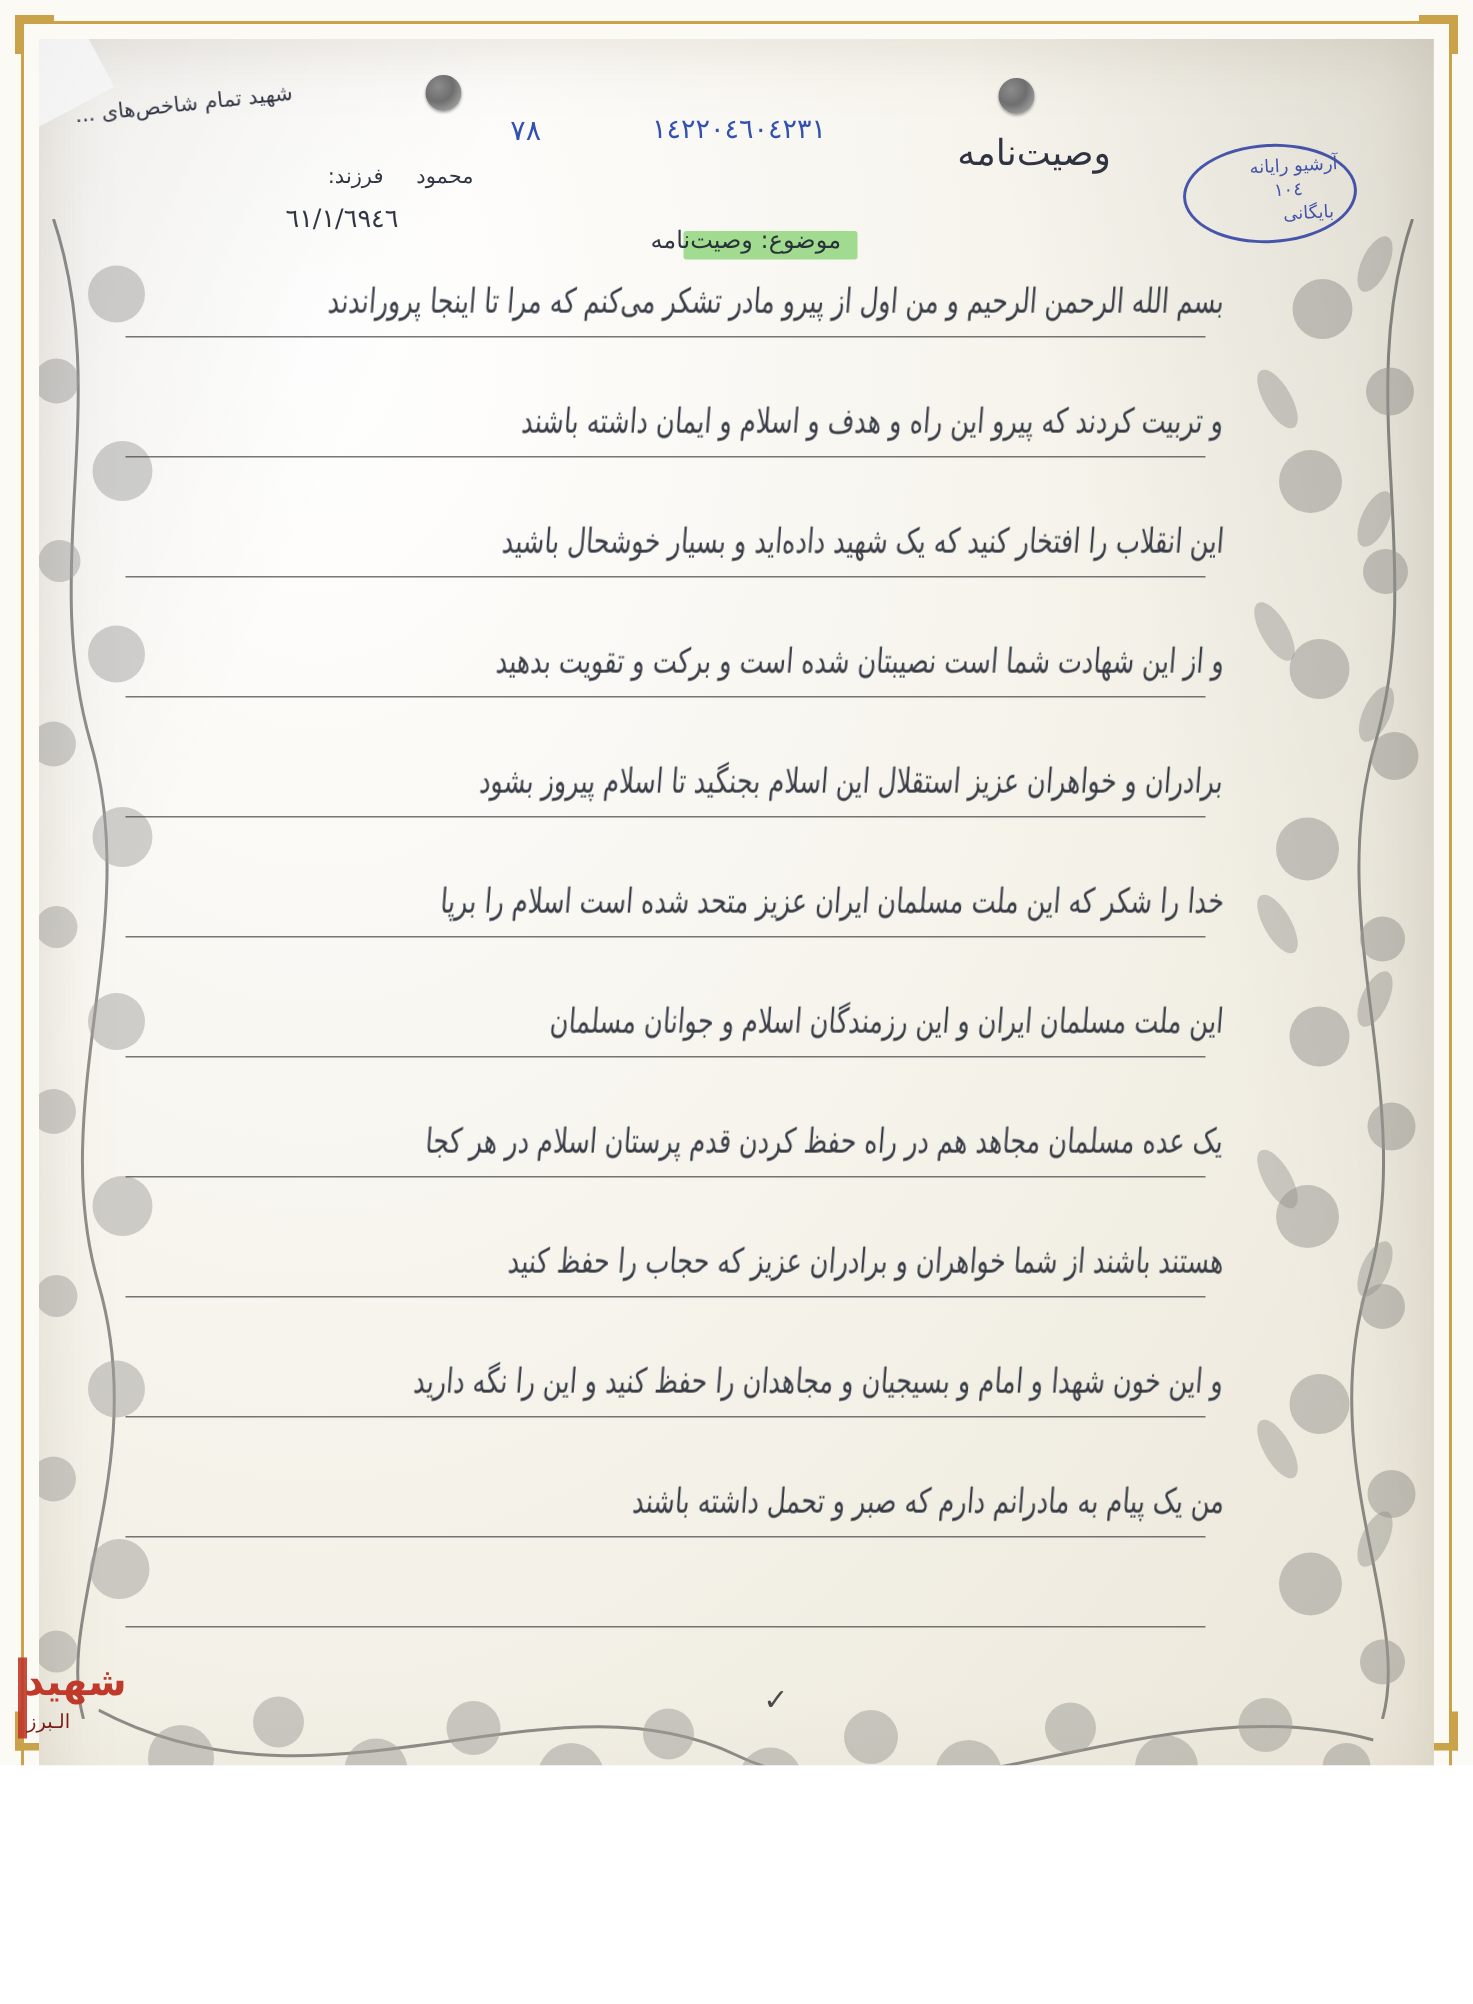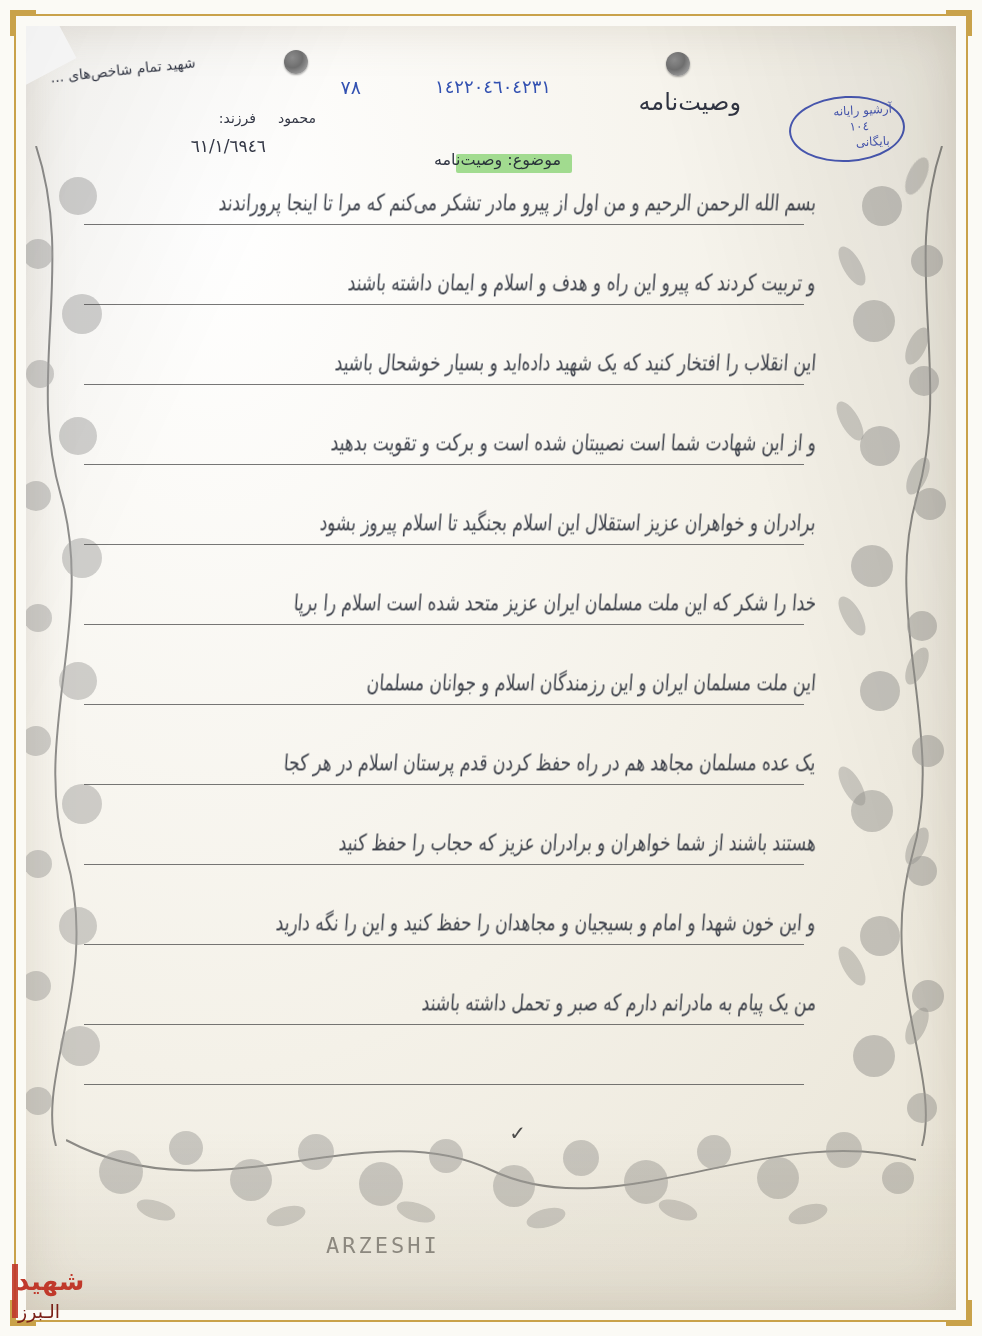--- a/index.html
+++ b/index.html
@@ -3,21 +3,21 @@
 <meta charset="utf-8">
 <style>
   html, body {
     margin: 0;
     padding: 0;
     background: #ffffff;
   }
   #page {
     position: relative;
     width: 982px;
-    height: 1336px;
+    height: 1177px;
     overflow: hidden;
     background: #fbfaf5;
     font-family: "DejaVu Sans", sans-serif;
   }
 
   
   .frame-outer {
     position: absolute;
     left: 14px; top: 14px;
     width: 954px; height: 1308px;
@@ -172,21 +172,21 @@
     width: 120px; height: 74px;
     direction: rtl;
     color: #c0392b;
   }
   .watermark .w-fa {
     position: absolute; left: 8px; top: 10px;
     font-size: 26px; font-weight: bold; letter-spacing: -1px;
   }
   .watermark .w-sub {
     position: absolute; left: 10px; top: 44px;
-    font-size: 19px; color: #7a1f17;
+    font-size: 13px; color: #7a1f17;
   }
   .watermark .w-bar {
     position: absolute; left: 4px; top: 8px;
     width: 6px; height: 54px; background: #c0392b; opacity:.9;
   }
 </style>
 </head>
 <body>
 
 <div id="page">

